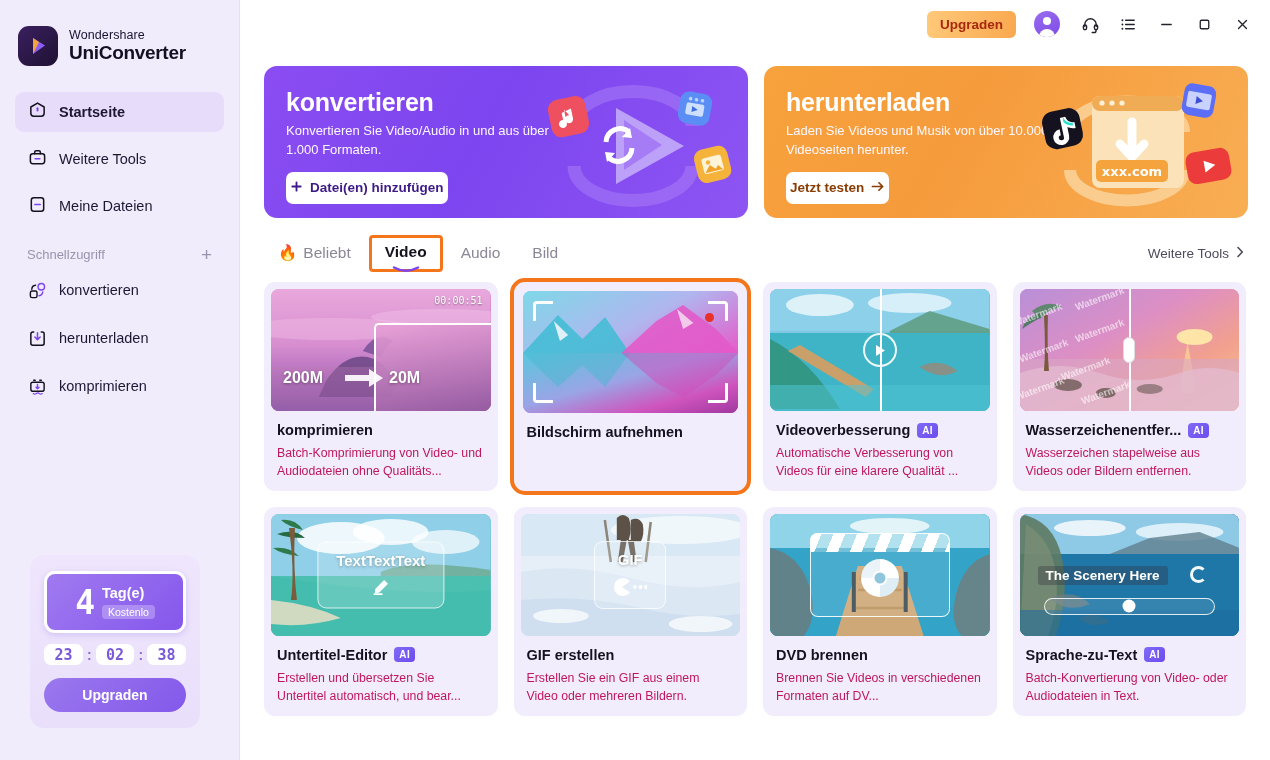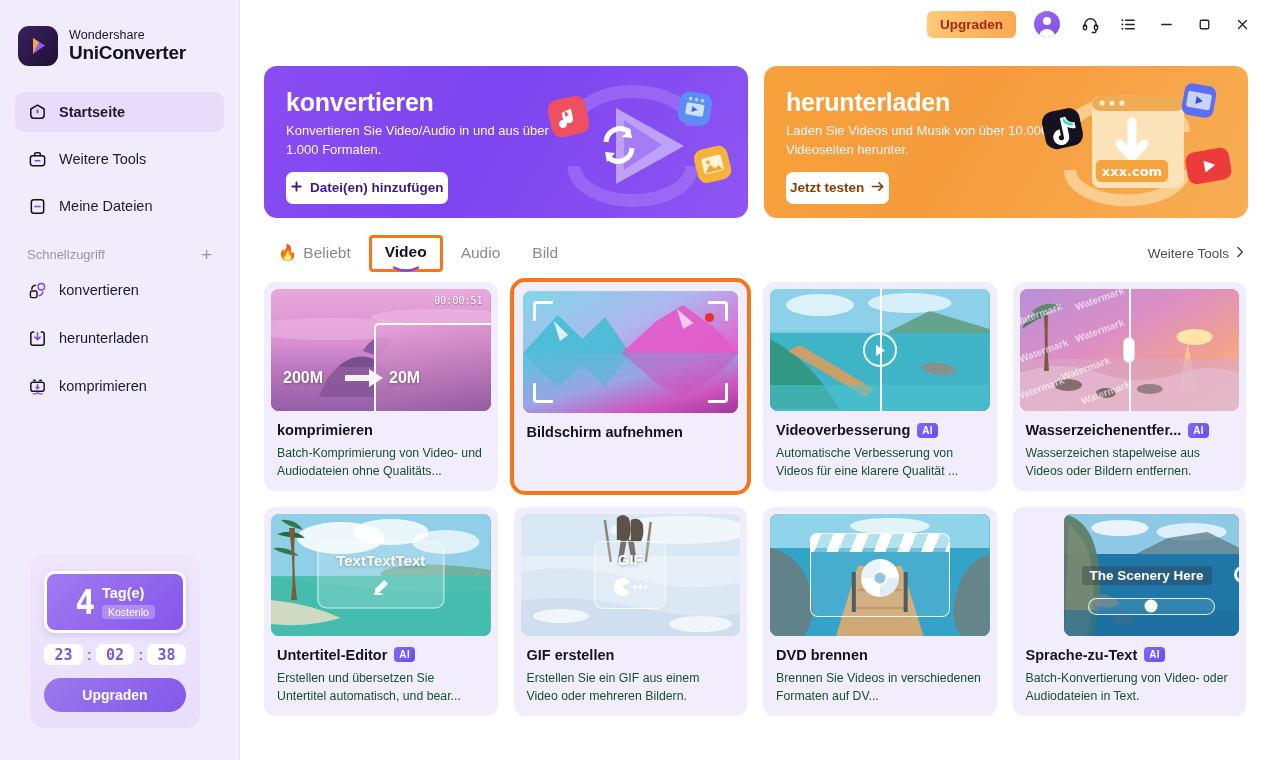--- a/index.html
+++ b/index.html
@@ -37,21 +37,21 @@
   .brand-text { line-height: 1.05; }
   .brand-top {
     font-size: 12.5px; color: #1a1230; letter-spacing: .1px;
   }
   .brand-bottom {
     font-size: 19px; font-weight: bold; color: #140f22; letter-spacing: -.3px;
   }
 
   .nav { margin-top: 26px; padding: 0 15px; }
   .nav-item {
-    display: flex; align-items: center; gap: 12px;
+    display: flex; align-items: flex-end; gap: 12px;
     height: 40px; padding: 12px 12px;
     border-radius: 9px;
     color: #1d1733; font-size: 14.5px;
     cursor: pointer; margin-bottom: 7px;
   }
   .nav-item.active { background: #e7ddfa; font-weight: bold; }
   .nav-icon { width: 20px; height: 20px; flex: 0 0 20px; display:flex; align-items:center; justify-content:center;}
 
   .quick-head {
     display: flex; align-items: center; justify-content: space-between;
@@ -194,32 +194,32 @@
   .card-title {
     font-size: 14.5px; font-weight: bold; color: #15121f;
     display: flex; align-items: center; gap: 7px; white-space: nowrap;
   }
   .ai-badge {
     background: linear-gradient(135deg,#7f6bf5,#6d4bee);
     color: #fff; font-size: 10px; font-weight: bold;
     padding: 2px 5px; border-radius: 4px; letter-spacing: .3px;
   }
   .card-desc {
-    margin-top: 6px; font-size: 12.3px; color: #14532d; line-height: 1.5;
+    margin-top: 6px; font-size: 12.3px; color: #be185d; line-height: 1.5;
   }
 
   
   .t-compress { background: linear-gradient(170deg,#e6a6d6 0%, #c87ec6 35%, #a96ab9 65%, #8a5aa8 100%); }
   .t-record   { background: linear-gradient(150deg,#6fd6e8 0%, #a9b4f0 35%, #e66fd0 70%, #c44bb8 100%); }
   .t-enhance  { background: linear-gradient(160deg,#8fd3e8 0%, #4fb6c9 40%, #2f93a8 100%); }
   .t-water    { background: linear-gradient(150deg,#b48fd9 0%, #d98fc4 40%, #f0a08e 70%, #f3c28f 100%); }
   .t-subtitle { background: linear-gradient(160deg,#8fc9ea 0%, #6fc5cf 45%, #4fb3a8 100%); }
   .t-gif      { background: linear-gradient(170deg,#c7ddf0 0%, #e4eef7 45%, #cfe0ee 100%); }
   .t-dvd      { background: linear-gradient(165deg,#7ec9e2 0%, #3fa8cc 45%, #2a86b5 100%); }
-  .t-speech   { background: linear-gradient(165deg,#88c5e2 0%, #3e9ec4 45%, #1f6f9e 100%); margin-left: 44px; }
+  .t-speech   { background: linear-gradient(165deg,#88c5e2 0%, #3e9ec4 45%, #1f6f9e 100%); }
 
   .badge-time {
     position: absolute; right: 8px; top: 6px;
     color: #fff; font-size: 10px; font-family: "DejaVu Sans Mono", monospace;
     text-shadow: 0 1px 2px rgba(0,0,0,.4);
   }
   .split-label {
     position: absolute; color: #fff; font-size: 16px; font-weight: bold;
     text-shadow: 0 1px 3px rgba(0,0,0,.35);
   }

